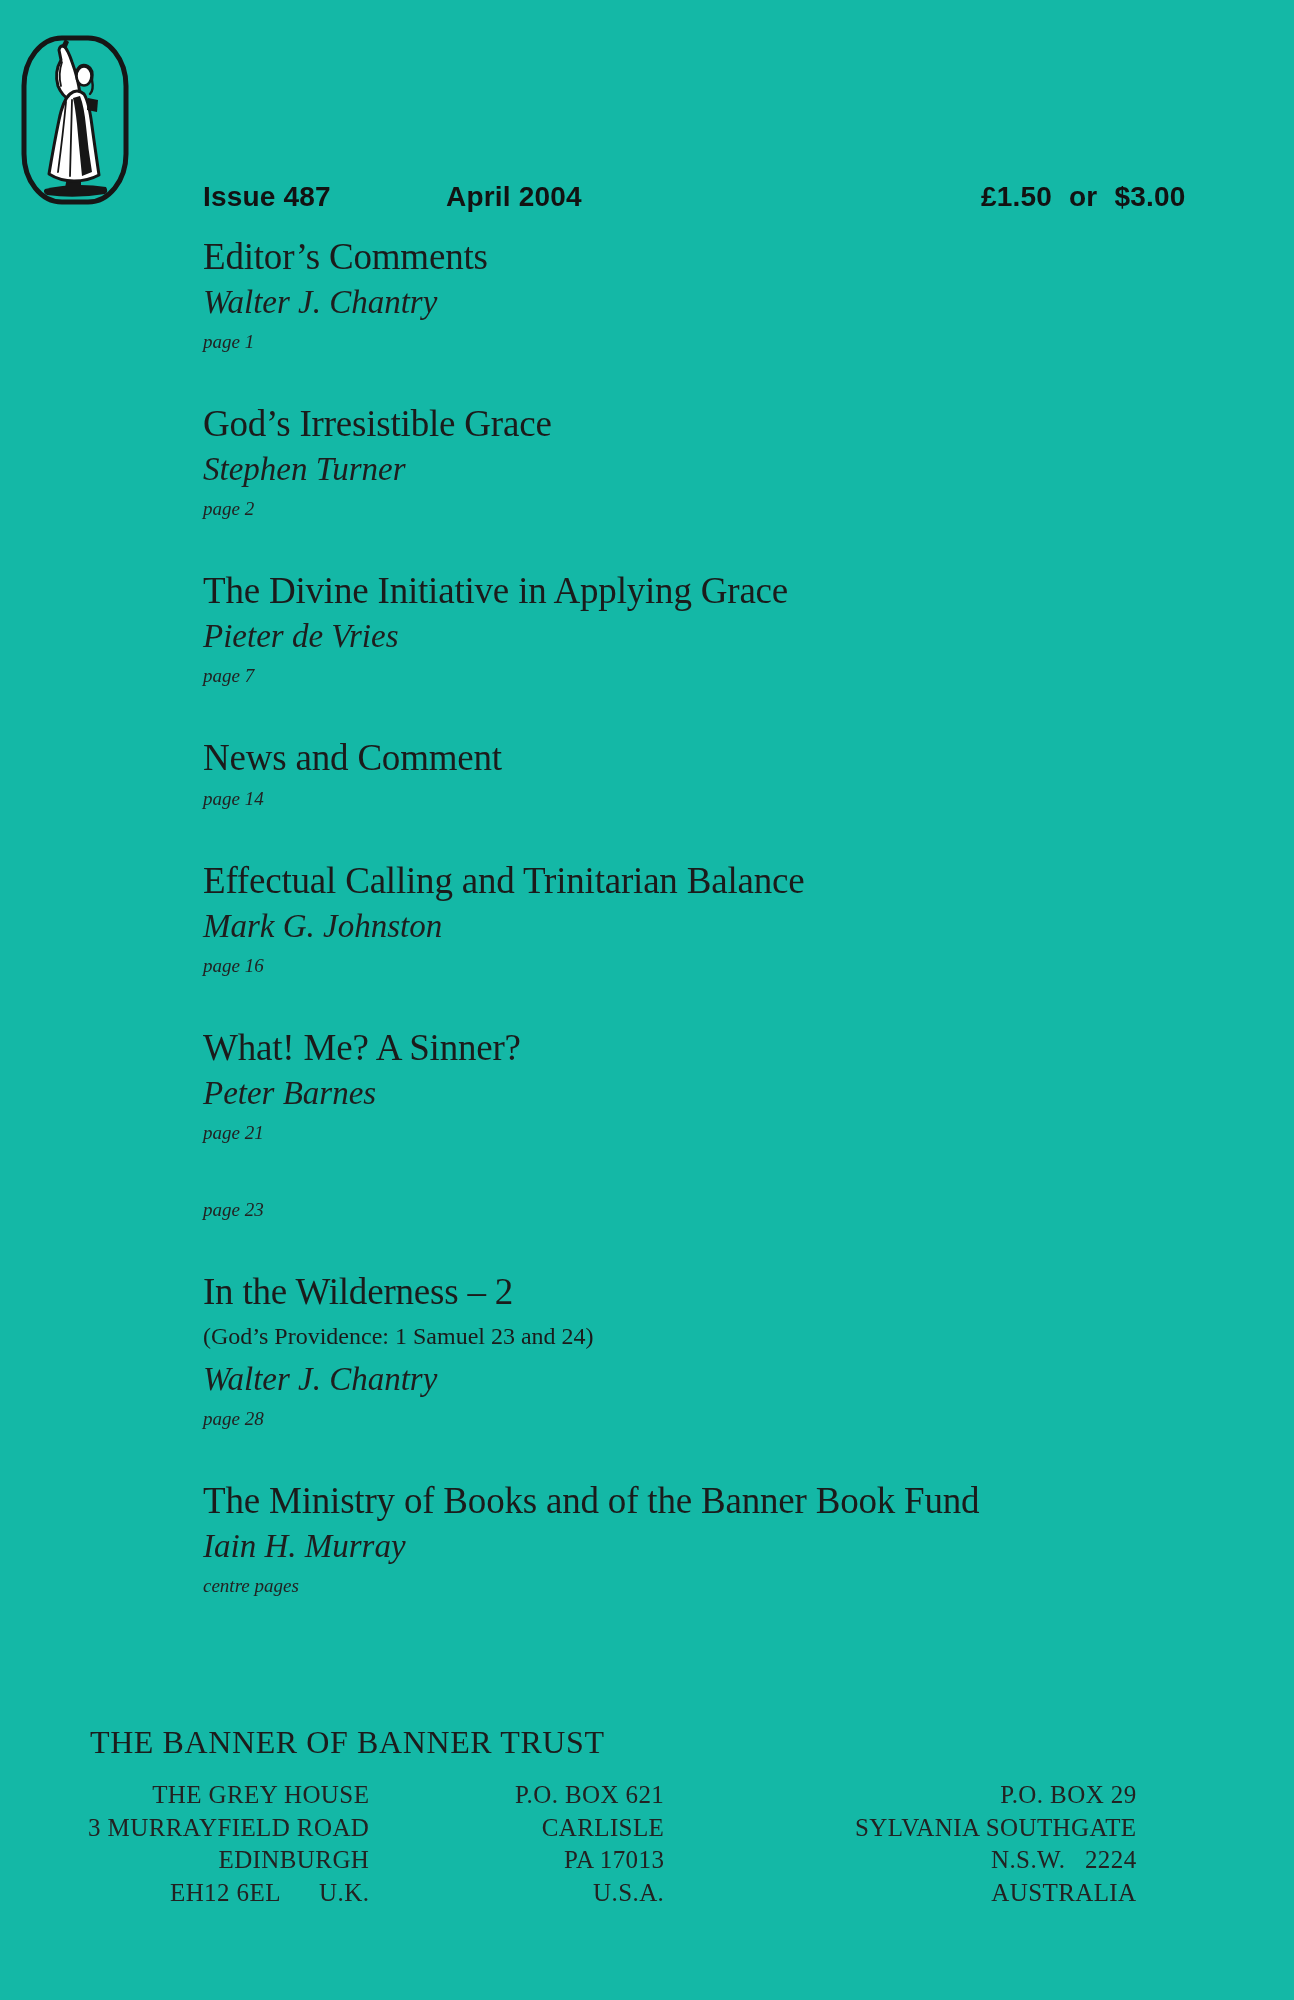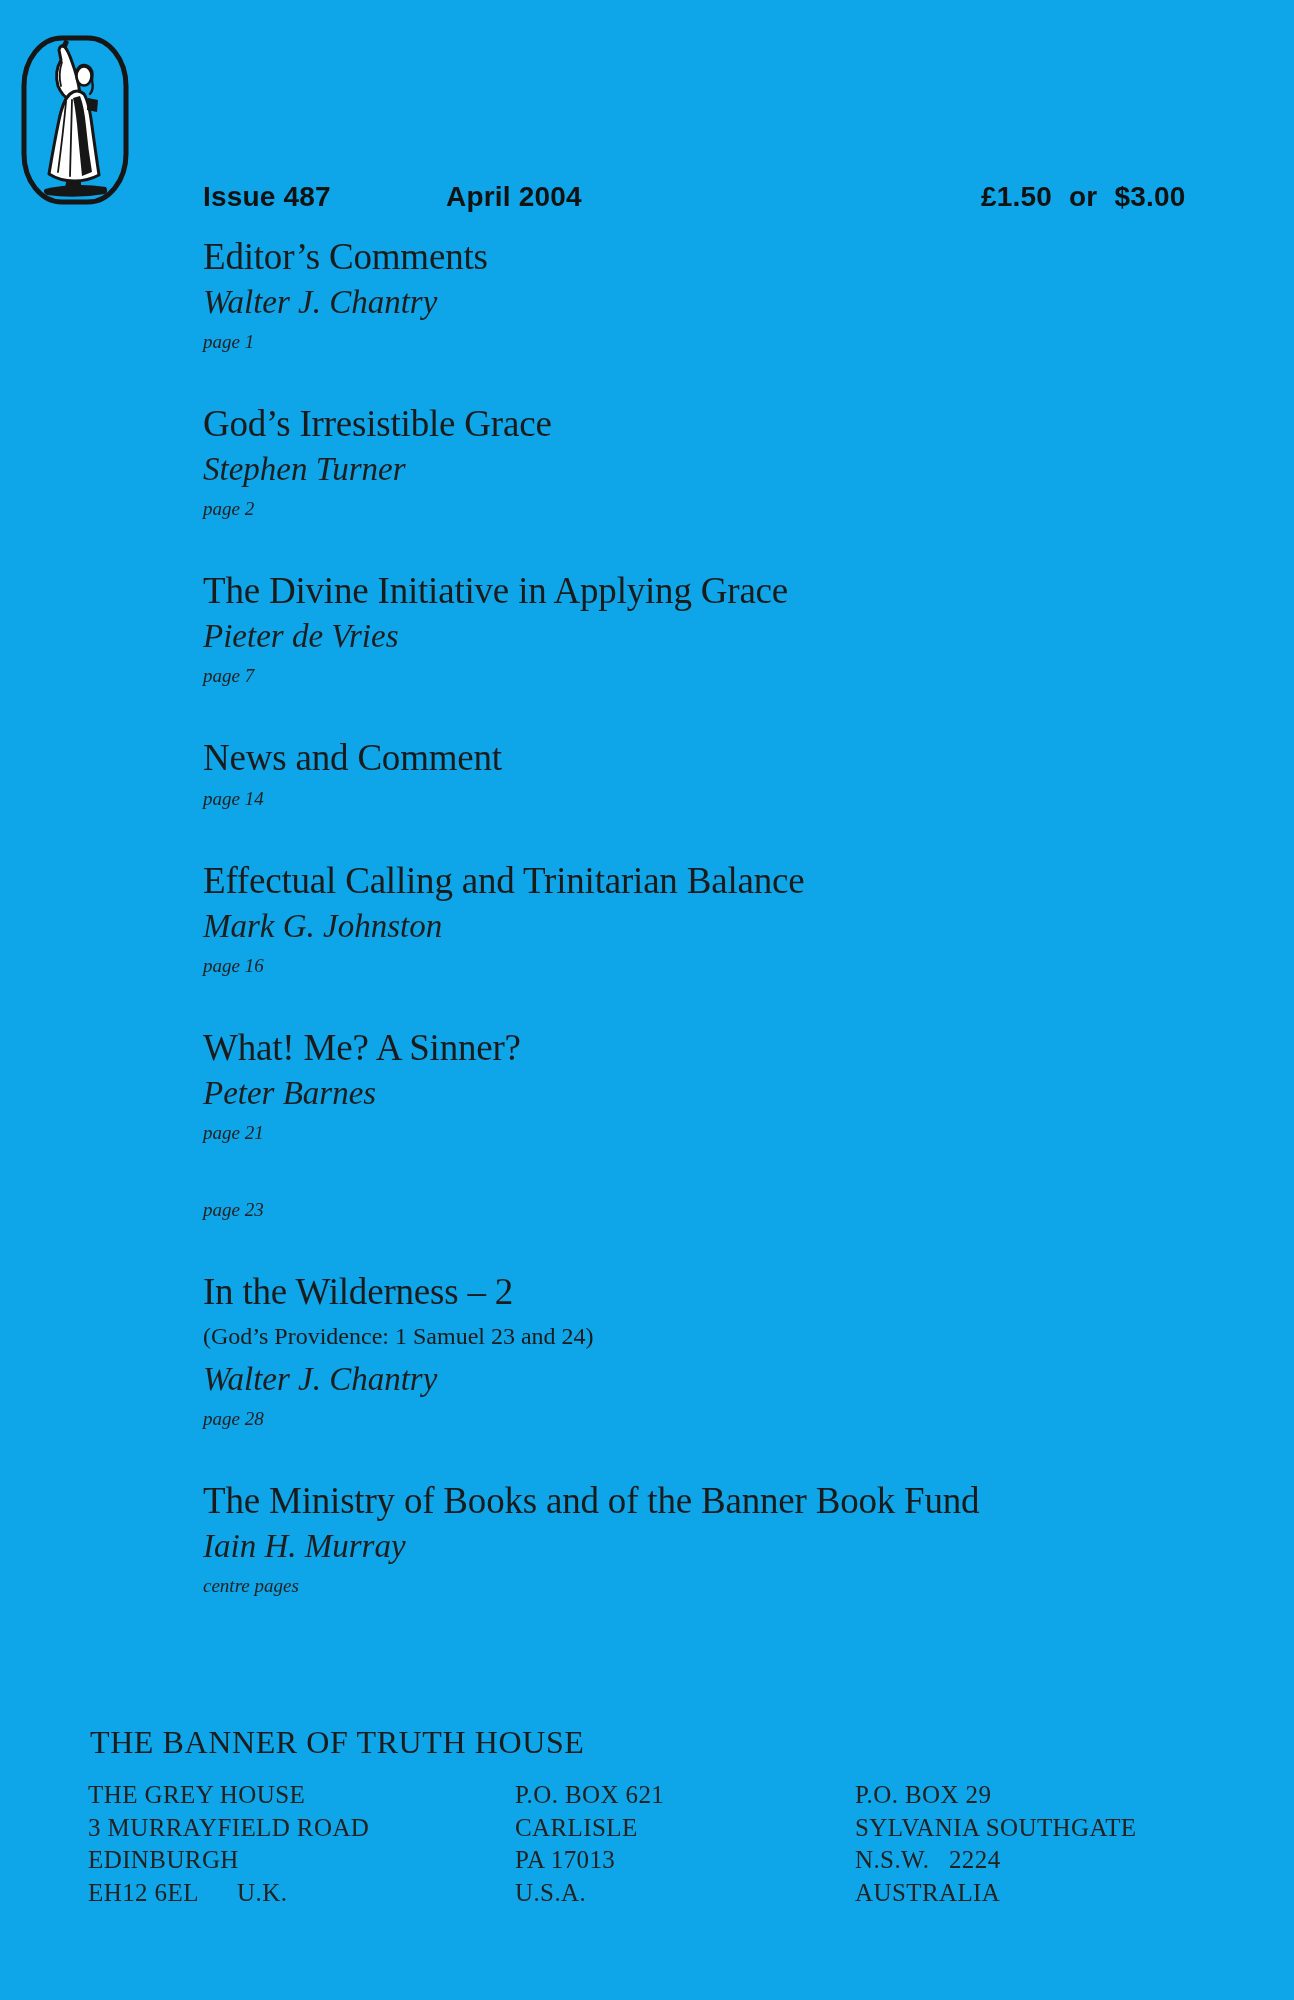--- a/index.html
+++ b/index.html
@@ -8,21 +8,21 @@
     width: 1294px;
     height: 2000px;
     position: relative;
     font-family: "Liberation Serif", serif;
     color: #1c1c1c;
   }
   .page {
     position: relative;
     width: 1294px;
     height: 2000px;
-    background: #0ea5e9;
+    background: #14b8a6;
     overflow: hidden;
   }
 
   
   .logo {
     position: absolute;
     left: 20px;
     top: 34px;
     width: 110px;
     height: 172px;
@@ -91,21 +91,21 @@
     color: #1c1c1c;
     white-space: nowrap;
   }
   .addresses {
     position: absolute;
     left: 0;
     top: 1779px;
     width: 1294px;
     height: 150px;
   }
-  .addr-col { position: absolute; top: 0; }
+  .addr-col { position: absolute; top: 0; text-align: right; }
   .addr-col-0 { left: 88px; }
   .addr-col-1 { left: 515px; }
   .addr-col-2 { left: 855px; }
   .addr-line {
     font-size: 25px;
     line-height: 32.5px;
     letter-spacing: 0.4px;
     color: #222222;
     white-space: pre-wrap;
   }
@@ -197,21 +197,21 @@
     </div>
 
     <div class="entry">
       <div class="entry-title entry-line">The Ministry of Books and of the Banner Book Fund</div>
       <div class="entry-author entry-line">Iain H. Murray</div>
       <div class="entry-page entry-line">centre pages</div>
     </div>
 
   </div>
 
-  <div class="publisher">THE BANNER OF TRUTH HOUSE</div>
+  <div class="publisher">THE BANNER OF BANNER TRUST</div>
 
   <div class="addresses">
     <div class="addr-col addr-col-0">
       <div class="addr-line">THE GREY HOUSE</div>
       <div class="addr-line">3 MURRAYFIELD ROAD</div>
       <div class="addr-line">EDINBURGH</div>
       <div class="addr-line">EH12 6EL  U.K.</div>
     </div>
     <div class="addr-col addr-col-1">
       <div class="addr-line">P.O. BOX 621</div>

